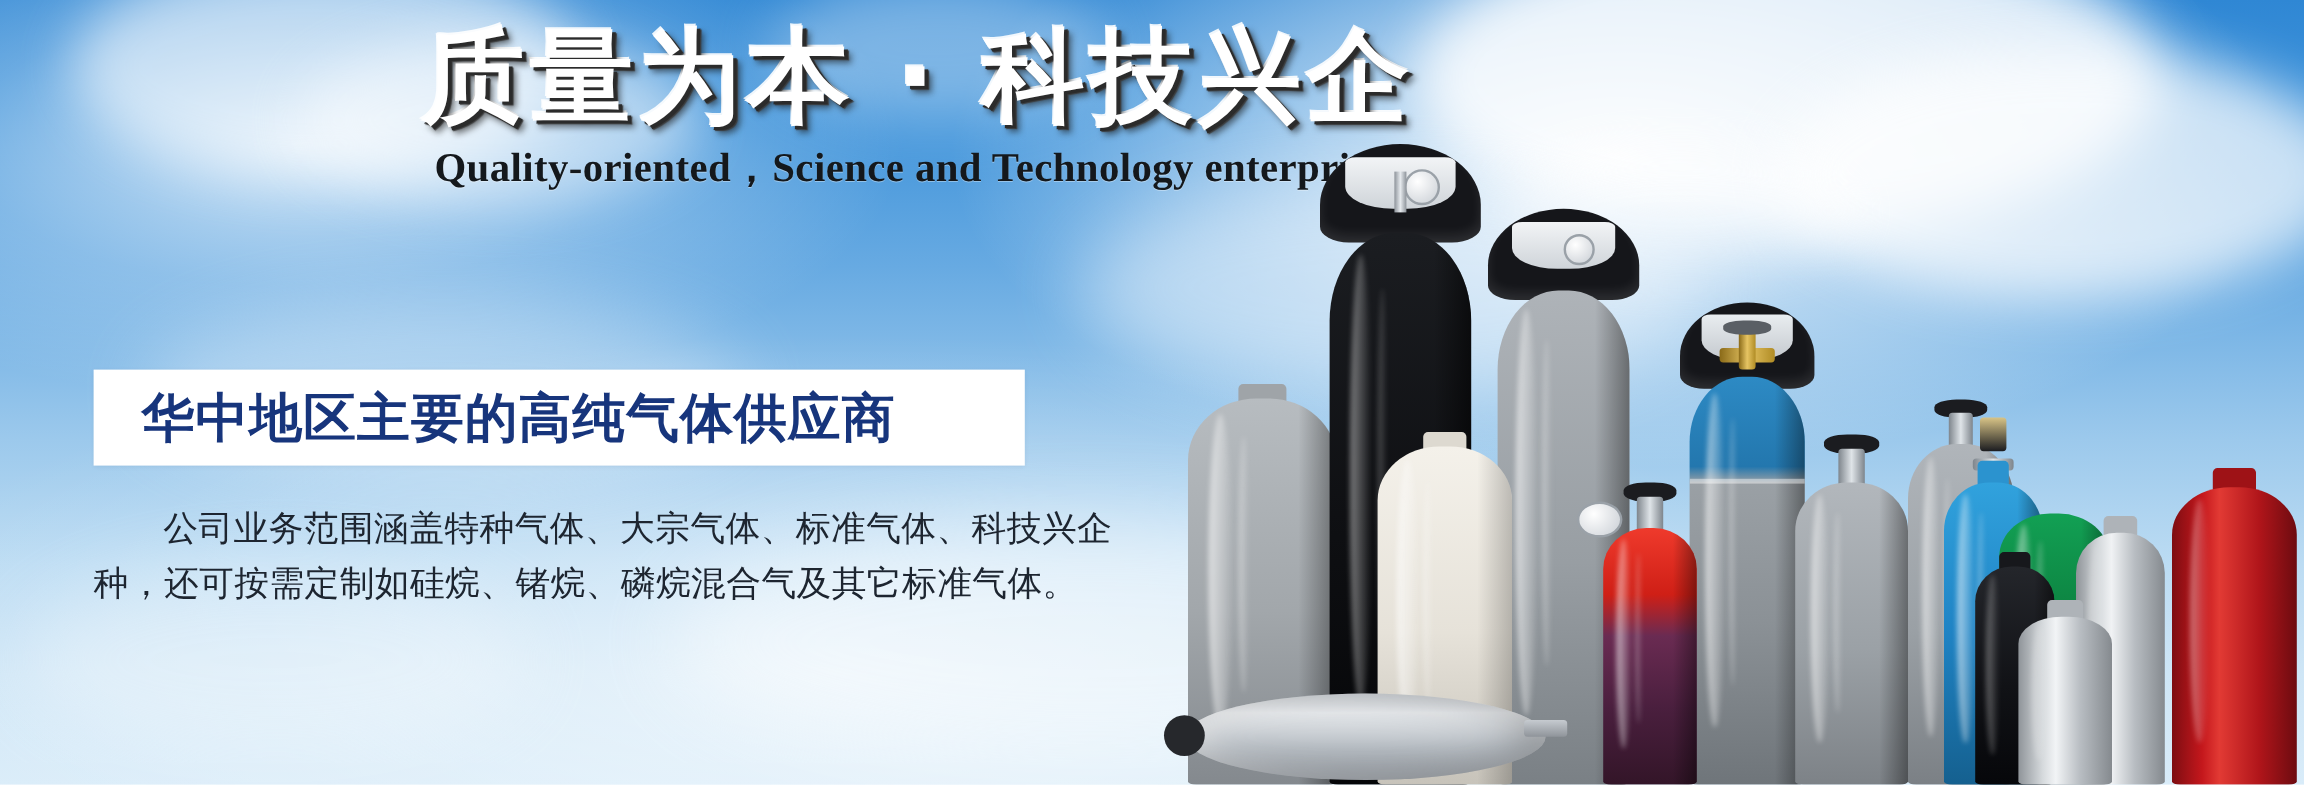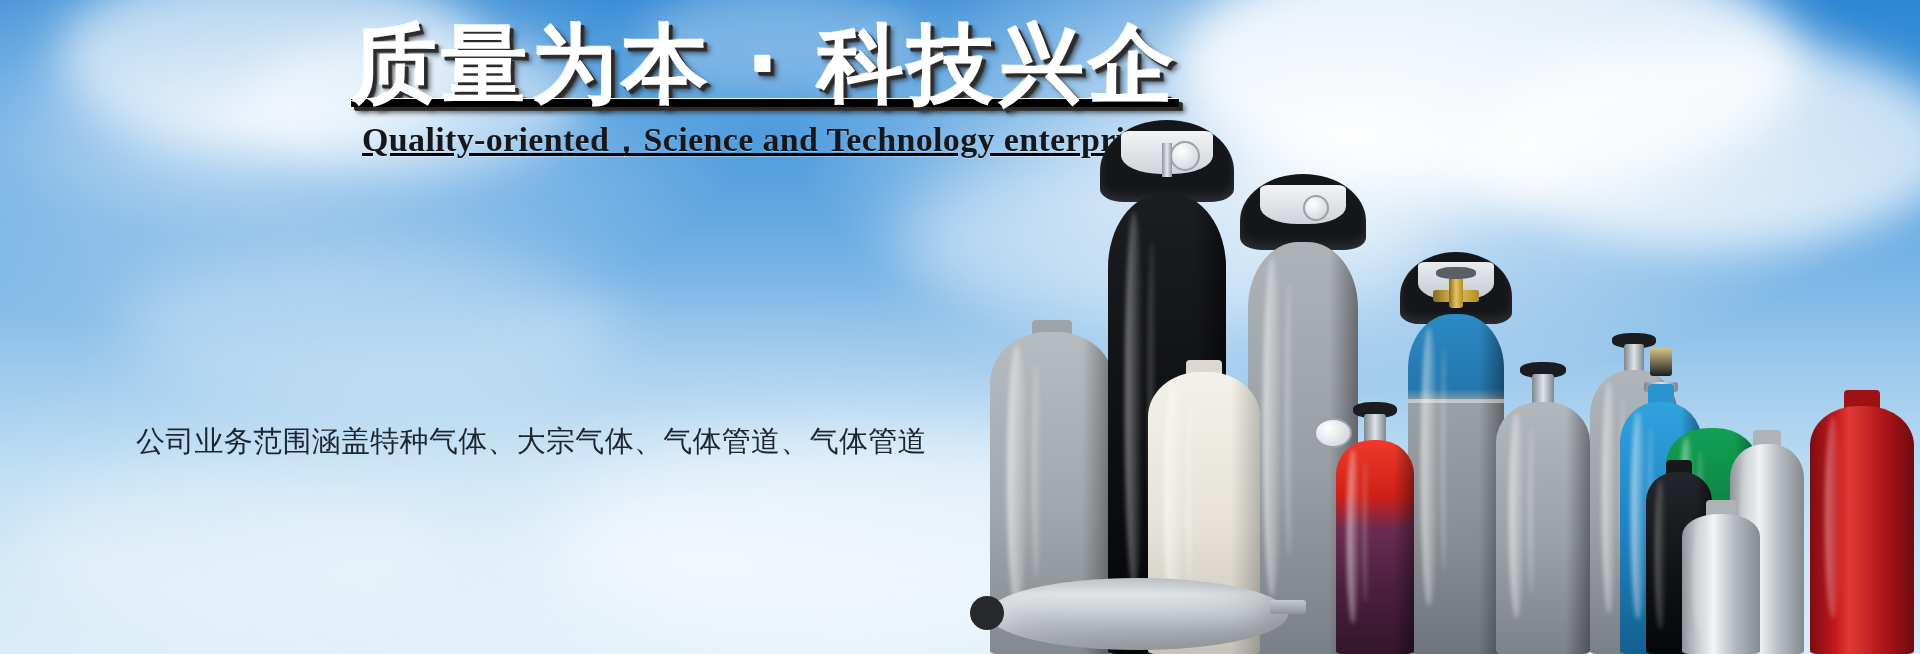--- a/index.html
+++ b/index.html
@@ -23,21 +23,21 @@
   .c3{left:1180px;top:-60px;  width:620px;height:250px;opacity:.80;}
   .c4{left:1480px;top:40px;   width:480px;height:210px;opacity:.70;}
   .c5{left:900px; top:150px;  width:520px;height:180px;opacity:.40;filter:blur(30px);}
   .c6{left:120px; top:250px;  width:500px;height:150px;opacity:.30;filter:blur(30px);}
   .c7{left:560px; top:430px;  width:700px;height:210px;opacity:.42;filter:blur(34px);}
   .c8{left:1250px;top:120px;  width:300px;height:110px;opacity:.35;filter:blur(20px);}
   .c9{left:20px;  top:470px;  width:420px;height:160px;opacity:.28;filter:blur(30px);}
   .c10{left:640px;top:-20px;  width:280px;height:120px;opacity:.35;filter:blur(24px);}
 
   
-  .headline-block{position:absolute;left:0;top:18px;width:1530px;text-align:center;text-decoration:underline;}
+  .headline-block{position:absolute;left:0;top:18px;width:1530px;text-align:center;}
   .headline{
     font-family:"DejaVu Sans","Liberation Sans",sans-serif;
     font-weight:700;
     font-size:86px;
     line-height:1.08;
     color:#ffffff;
     letter-spacing:.05em;
     text-shadow:
        3px 3px 0 #2b2b2b,
        4px 4px 1px #3a3a3a,
@@ -160,23 +160,27 @@
   <div class="cloud c7"></div>
   <div class="cloud c8"></div>
   <div class="cloud c9"></div>
   <div class="cloud c10"></div>
 
   <div class="headline-block">
     <div class="headline">质量为本 · 科技兴企</div>
     <div class="subhead">Quality-oriented，Science and Technology enterprises</div>
   </div>
 
+  <div class="highlight-box">
+    <div class="highlight-text">华中地区主要的高纯气体供应商</div>
+  </div>
 
   <div class="paragraph">
-    <span class="ln indent">公司业务范围涵盖特种气体、大宗气体、气体管道、气体管道</span>
+    <span class="ln indent">公司业务范围涵盖特种气体、大宗气体、标准气体、科技兴企</span>
+    <span class="ln">种，还可按需定制如硅烷、锗烷、磷烷混合气及其它标准气体。</span>
   </div>
 
   <div class="cylinders">
 
     <div class="cyl" style="left:60px;width:124px;height:330px;">
       <div class="neck" style="bottom:316px;width:40px;height:18px;background:#9fa4a8;"></div>
       <div class="body" style="height:322px;background:linear-gradient(180deg,#b7bcc0,#a2a7ab 55%,#84898e);">
         <div class="gloss"></div>
           <div class="gloss2"></div>
           <div class="shade"></div>

